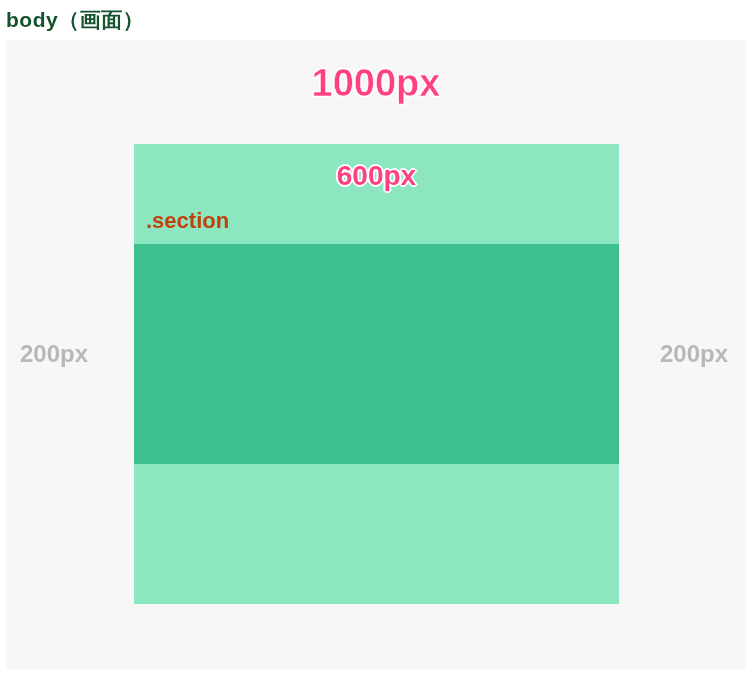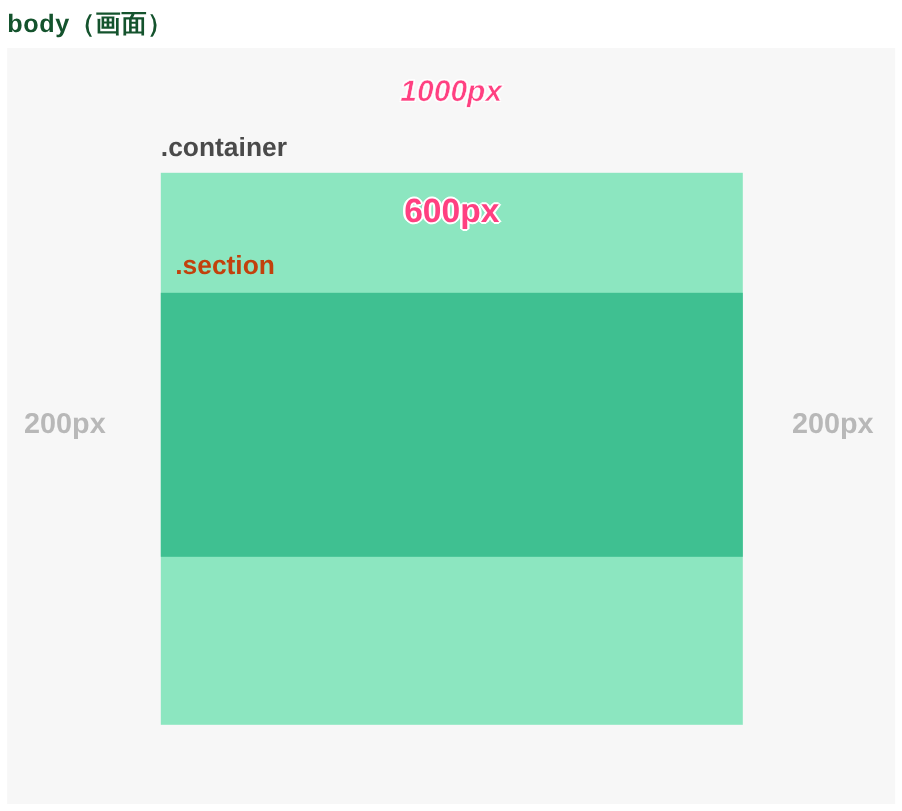--- a/index.html
+++ b/index.html
@@ -29,30 +29,29 @@
       left: 6px;
       width: 740px;
       height: 630px;
       background: #f7f7f7;
     }
     .outer-width-label {
       position: absolute;
       top: 22px;
       left: 50%;
       transform: translateX(-50%);
-      font-size: 25px;
+      font-size: 38px;
       font-weight: 700;
       color: #ff4081;
       -webkit-text-stroke: 0.5px #ffffff;
       text-shadow: 
         -1px -1px 0 #fff,
          1px -1px 0 #fff,
         -1px  1px 0 #fff,
          1px  1px 0 #fff;
-      font-style: italic;
     }
     .container-label {
       position: absolute;
       top: 70px;
       left: 128px;
       font-size: 22px;
       font-weight: 700;
       color: #4a4a4a;
     }
     .container-box {
@@ -115,21 +114,20 @@
     }
   </style>
 </head>
 <body>
 
 <div class="title-label">body（画面）</div>
 
 <div class="body-area">
   <div class="outer-width-label">1000px</div>
 
-  <div class="container-label">.container</div>
 
   <div class="container-box">
     <div class="inner-width-label">600px</div>
     <div class="section-label">.section</div>
     <div class="section-box"></div>
   </div>
 
   <div class="left-margin-label">200px</div>
   <div class="right-margin-label">200px</div>
 </div>

